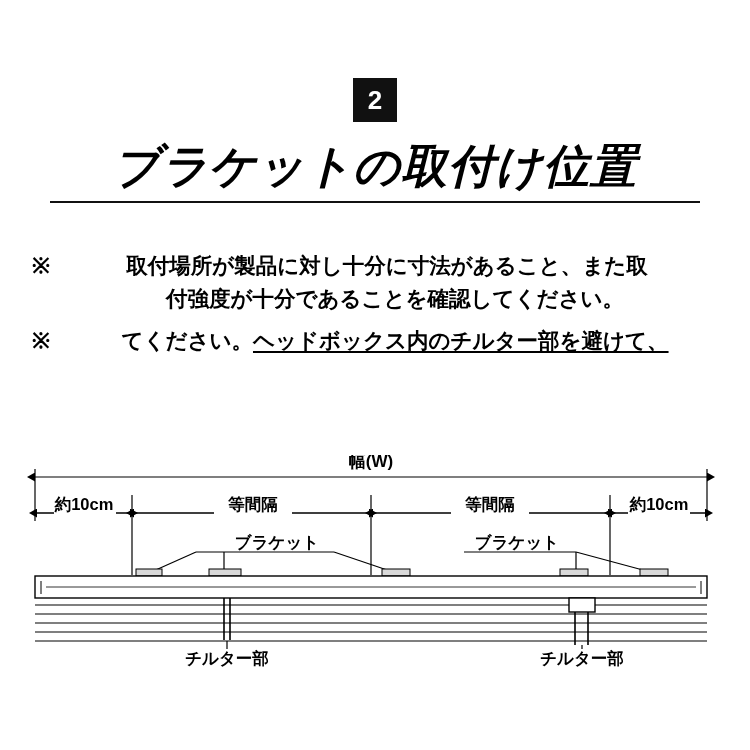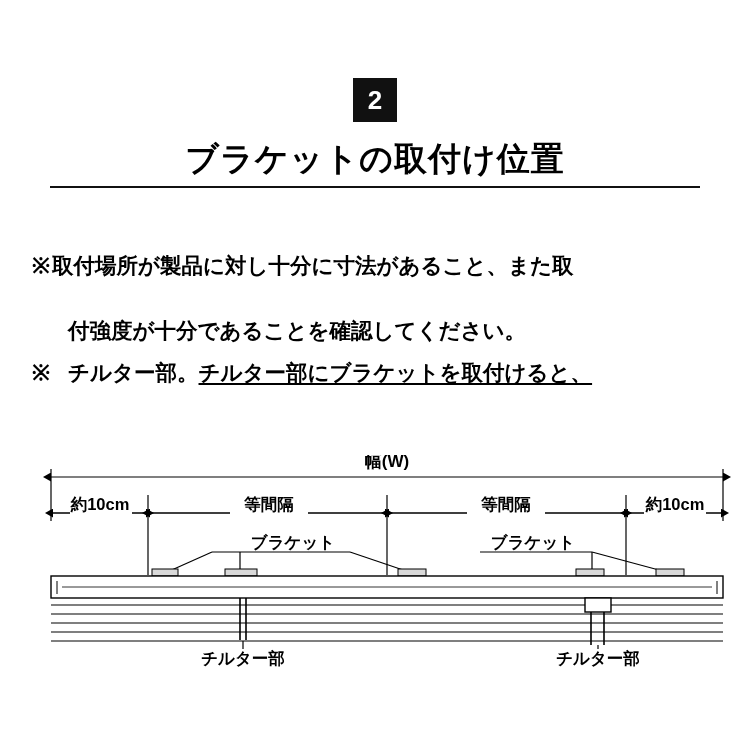--- a/index.html
+++ b/index.html
@@ -40,25 +40,26 @@
   .title-wrap {
     position: absolute;
     left: 50px;
     top: 140px;
     width: 650px;
     text-align: center;
     border-bottom: 2px solid #111111;
     padding-bottom: 8px;
   }
   .title {
-    font-size: 33px;
+    font-size: 46px;
     font-weight: bold;
     letter-spacing: 1px;
     line-height: 1.15;
     white-space: nowrap;
+    font-style: italic;
   }
 
   
   .notes {
     position: absolute;
     left: 32px;
     top: 250px;
     width: 690px;
   }
   .note {
@@ -68,37 +69,37 @@
     line-height: 1.52;
     margin-bottom: 10px;
     font-weight: bold;
   }
   .note .mark {
     flex: 0 0 auto;
     padding-right: 2px;
   }
   .note .body {
     flex: 1 1 auto;
+    text-align: center;
   }
   .note .body .line {
     display: block;
   }
   .note .body .indent {
     padding-left: 16px;
-    margin-top: 32px;
   }
   .u {
     text-decoration: underline;
     text-underline-offset: 3px;
   }
 
   
   .diagram {
     position: absolute;
-    left: 40px;
+    left: 24px;
     top: 455px;
     width: 694px;
     height: 215px;
   }
   .diagram svg {
     display: block;
   }
   .dlabel {
     font-family: "Liberation Sans", sans-serif;
     font-size: 16.5px;
@@ -126,21 +127,21 @@
       <span class="mark">※</span>
       <span class="body">
         <span class="line">取付場所が製品に対し十分に寸法があること、また取</span>
         <span class="line indent">付強度が十分であることを確認してください。</span>
       </span>
     </div>
 
     <div class="note">
       <span class="mark">※</span>
       <span class="body">
-        <span class="line"><span class="indent">チルター部。</span><span class="u">チルター部にブラケットを取付けると、</span></span>
+        <span class="line"><span class="indent">てください。</span><span class="u">ヘッドボックス内のチルター部を避けて、</span></span>
       </span>
     </div>
 
   </div>
 
   <div class="diagram">
     <svg width="694" height="215" viewBox="0 0 694 215" xmlns="http://www.w3.org/2000/svg">
       <defs>
         <marker id="arrL" markerWidth="9" markerHeight="9" refX="8" refY="4.5" orient="auto" markerUnits="userSpaceOnUse">
           <path d="M8,0 L8,9 L0,4.5 z" fill="#000"></path>

